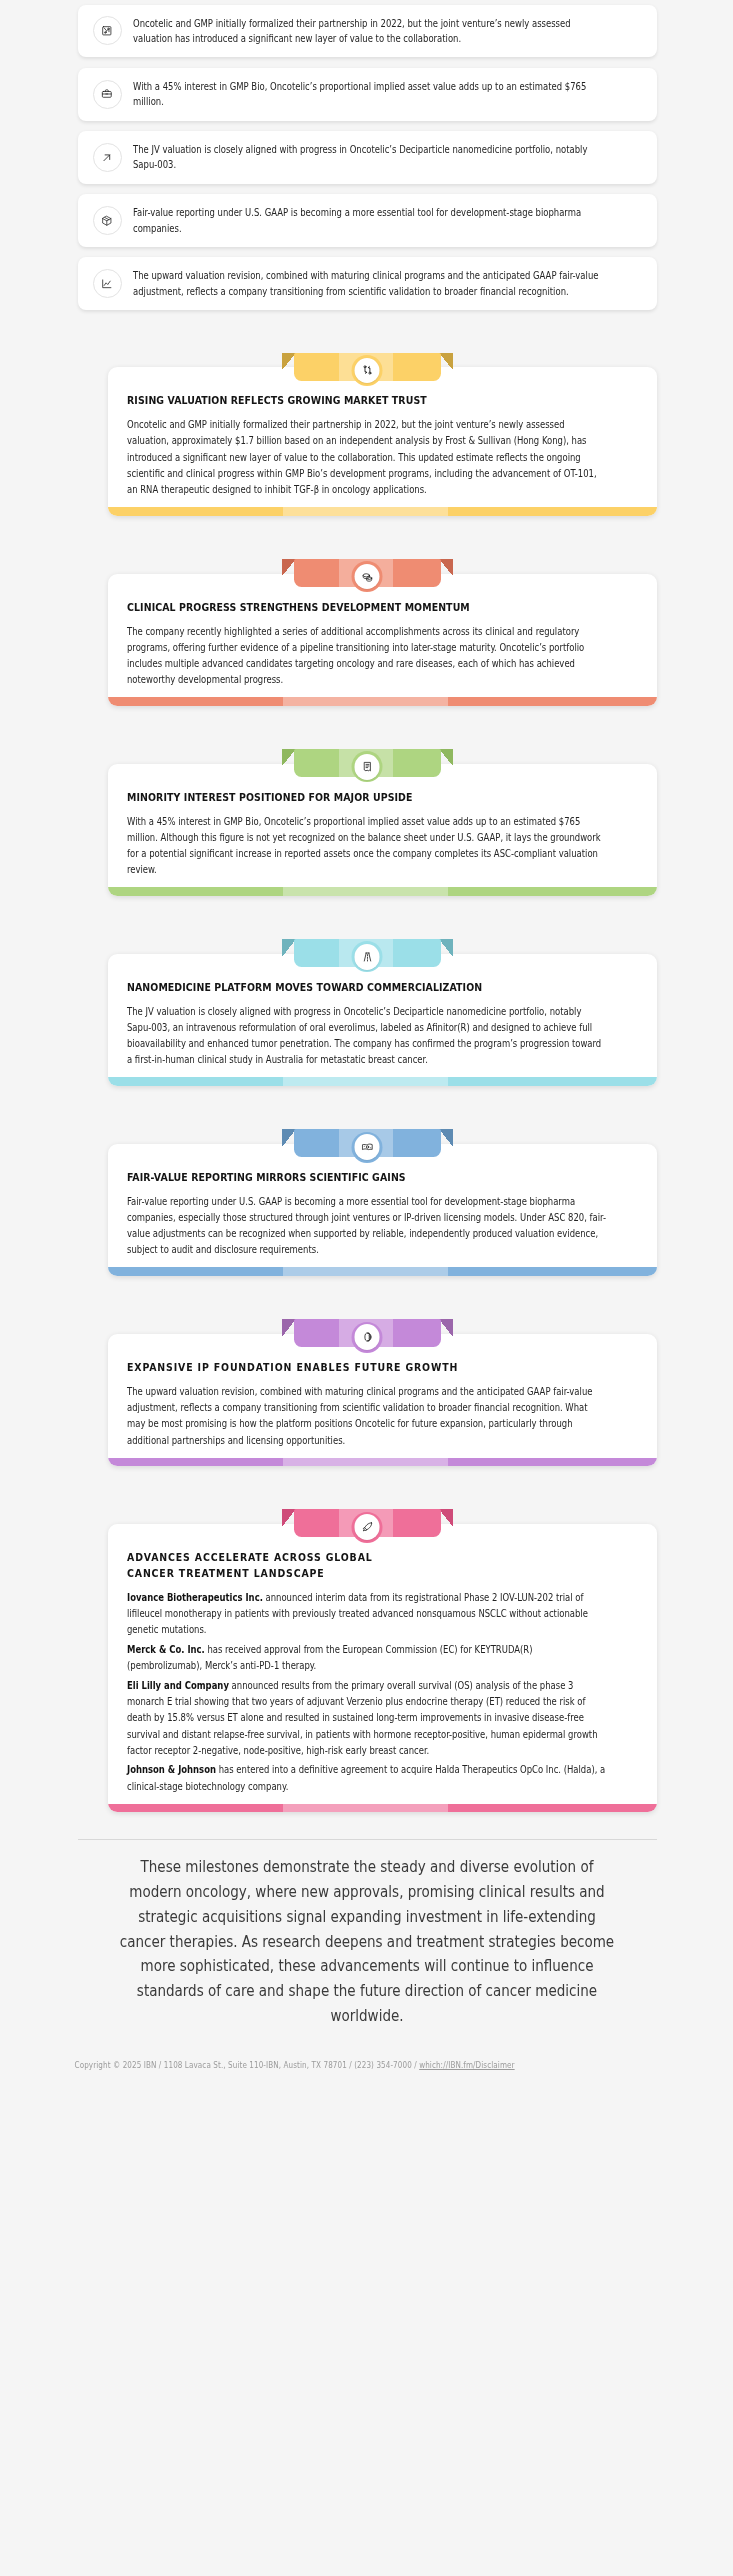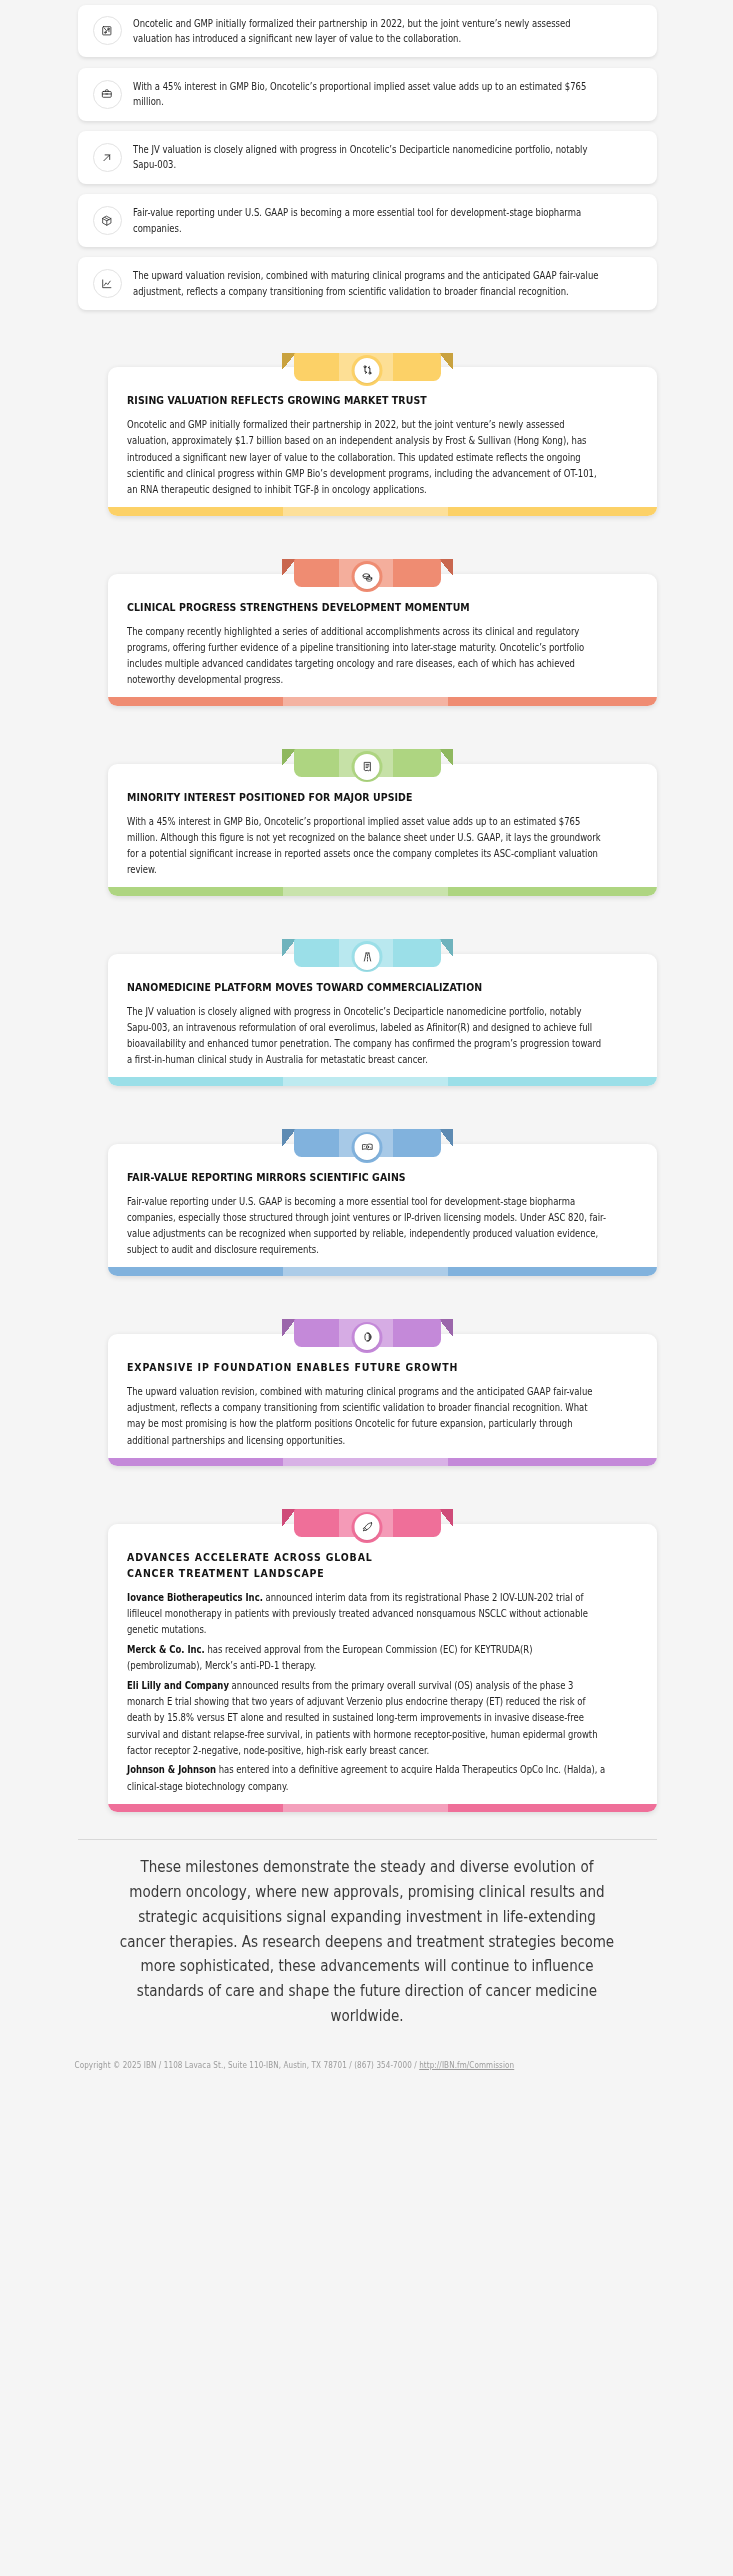--- a/index.html
+++ b/index.html
@@ -433,17 +433,17 @@
           </div>
         </div>
       </div>
     </div>
 
   <div class="divider"></div>
 
   <div class="closing">These milestones demonstrate the steady and diverse evolution of modern oncology, where new approvals, promising clinical results and strategic acquisitions signal expanding investment in life-extending cancer therapies. As research deepens and treatment strategies become more sophisticated, these advancements will continue to influence standards of care and shape the future direction of cancer medicine worldwide.</div>
 
   <div class="copyright">
-    <span>Copyright © 2025 IBN / 1108 Lavaca St., Suite 110-IBN, Austin, TX 78701 / (867) 354-7000 / </span><a href="#">http://IBN.fm/Commission</a>
+    <span>Copyright © 2025 IBN / 1108 Lavaca St., Suite 110-IBN, Austin, TX 78701 / (223) 354-7000 / </span><a href="#">which://IBN.fm/Disclaimer</a>
   </div>
 
 </div>
 
 
 </body></html>

